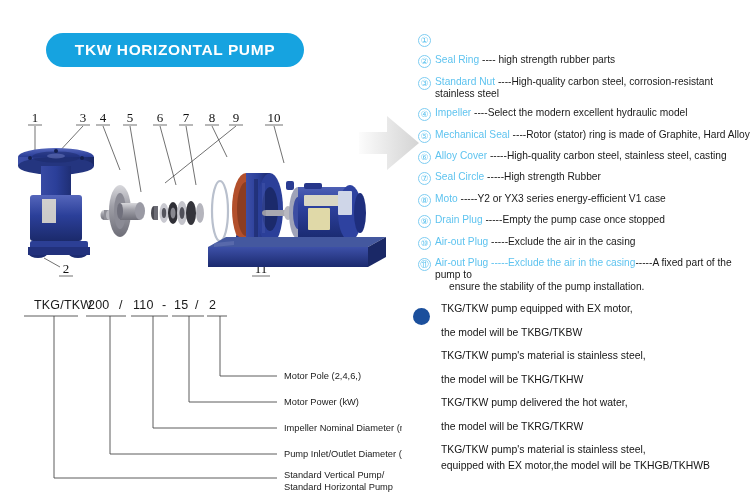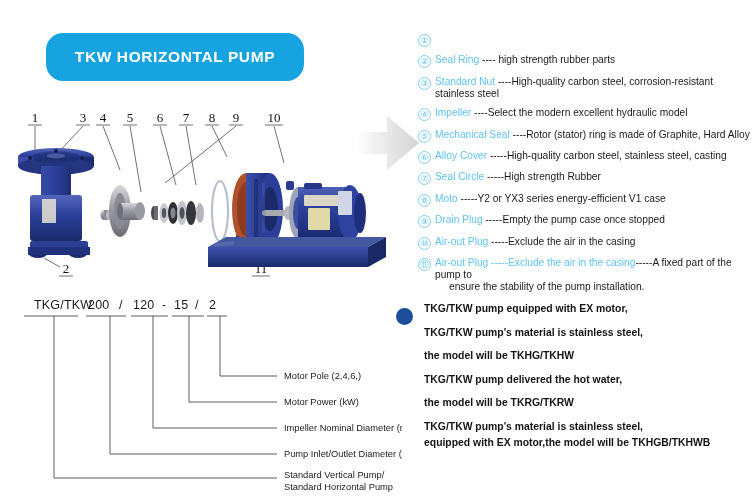--- a/index.html
+++ b/index.html
@@ -7,21 +7,21 @@
   body {
     width:756px; height:500px; position:relative; overflow:hidden;
     background:#ffffff;
     font-family:"Liberation Sans", sans-serif;
     color:#1a1a1a;
   }
   .root { position:absolute; inset:0; }
 
   
   #title-banner{
-    position:absolute; left:46px; top:33px; width:258px; height:48px;
+    position:absolute; left:46px; top:33px; width:258px; height:34px;
     background:#16a3e0; border-radius:17px;
     display:flex; align-items:center; justify-content:center;
   }
   #title-banner .t{
     color:#fff; font-weight:bold; font-size:15.5px; letter-spacing:.6px;
   }
 
   
   #diagram{ position:absolute; left:8px; top:95px; width:400px; height:195px; }
   #diagram svg{ display:block; }
@@ -49,21 +49,21 @@
   #model-code{ position:absolute; left:22px; top:298px; width:380px; height:195px; }
   #model-code .code-row{
     position:absolute; top:0; left:0; width:230px; height:20px;
     font-size:12.5px; letter-spacing:.2px;
   }
   #model-code .seg{ position:absolute; top:0; white-space:nowrap; }
   #mc-svg{ position:absolute; left:0; top:16px; }
   .mc-label{ font-size:9.3px; fill:#1a1a1a; font-family:"Liberation Sans", sans-serif; }
 
   
-  #notes{ position:absolute; left:388px; top:303px; width:350px;font-weight:bold; }
+  #notes{ position:absolute; left:405px; top:303px; width:350px; }
   #notes-bullet{
     position:absolute; left:8px; top:5px; width:17px; height:17px;
     border-radius:50%; background:#1b4f9c;
   }
   .note-line{
     margin-left:36px; font-size:10.4px; line-height:12px; margin-bottom:11.5px;
     color:#141414; white-space:nowrap;
   }
   .note-line.tight{ margin-bottom:4px; }
 </style>
@@ -288,21 +288,21 @@
       <span class="leg-num">⑪</span>
       <span class="leg-txt"><span class="leg-part">Air-out Plug -----Exclude the air in the casing</span><span class="leg-desc">-----A fixed part of the pump to</span><span class="leg-desc2">ensure the stability of the pump installation.</span></span>
     </div>
   </div>
 
   <div id="model-code">
     <div class="code-row">
       <span class="seg" style="left:12px">TKG/TKW</span>
       <span class="seg" style="left:66px">200</span>
       <span class="seg" style="left:97px">/</span>
-      <span class="seg" style="left:111px">120</span>
+      <span class="seg" style="left:111px">110</span>
       <span class="seg" style="left:140px">-</span>
       <span class="seg" style="left:152px">15</span>
       <span class="seg" style="left:173px">/</span>
       <span class="seg" style="left:187px">2</span>
     </div>
 
     <svg id="mc-svg" width="380" height="180" viewBox="0 0 380 180" xmlns="http://www.w3.org/2000/svg">
       <g stroke="#4a4a4a" stroke-width="0.9" fill="none">
 
         <line x1="2" y1="2" x2="56" y2="2"></line>
@@ -326,20 +326,21 @@
       <text class="mc-label" x="262" y="117">Impeller Nominal Diameter (mm)</text>
       <text class="mc-label" x="262" y="143">Pump Inlet/Outlet Diameter (mm)</text>
       <text class="mc-label" x="262" y="164">Standard Vertical Pump/</text>
       <text class="mc-label" x="262" y="176">Standard  Horizontal Pump</text>
     </svg>
   </div>
 
   <div id="notes">
     <div id="notes-bullet"></div>
     <div class="note-line">TKG/TKW pump equipped with EX motor,</div>
+    <div class="note-line">the model will be TKBG/TKBW</div>
     <div class="note-line">TKG/TKW pump's material is stainless steel,</div>
     <div class="note-line">the model will be TKHG/TKHW</div>
     <div class="note-line">TKG/TKW pump delivered the hot water,</div>
     <div class="note-line">the model will be TKRG/TKRW</div>
     <div class="note-line tight">TKG/TKW pump's material is stainless steel,</div>
     <div class="note-line">equipped with EX motor,the model will be TKHGB/TKHWB</div>
   </div>
 
 </div>
 

